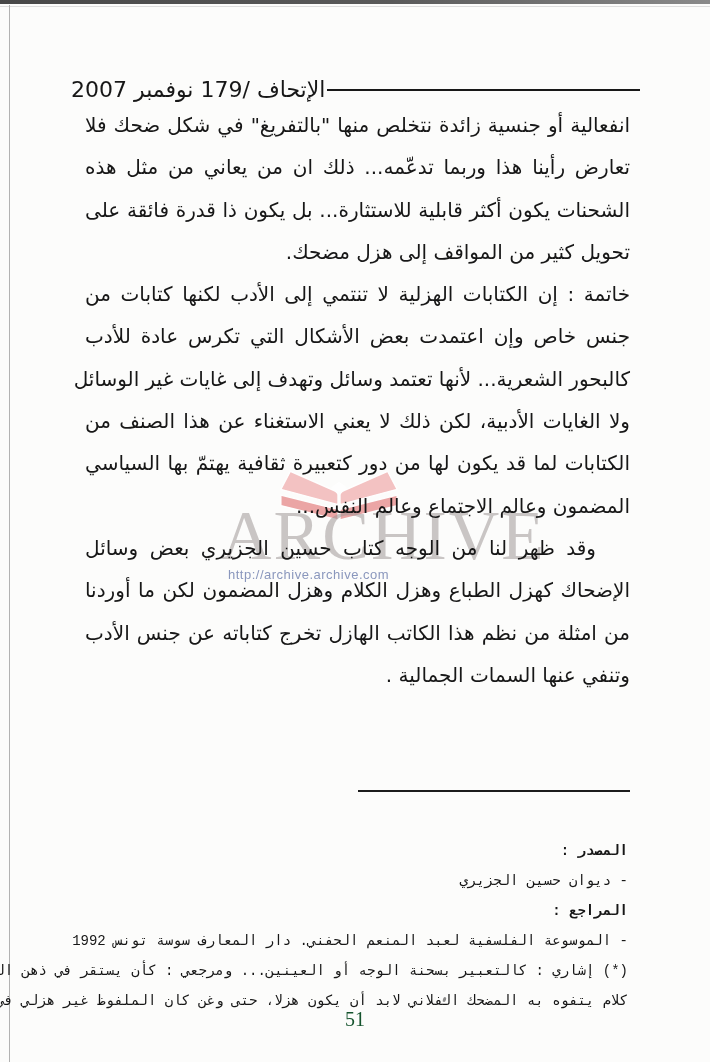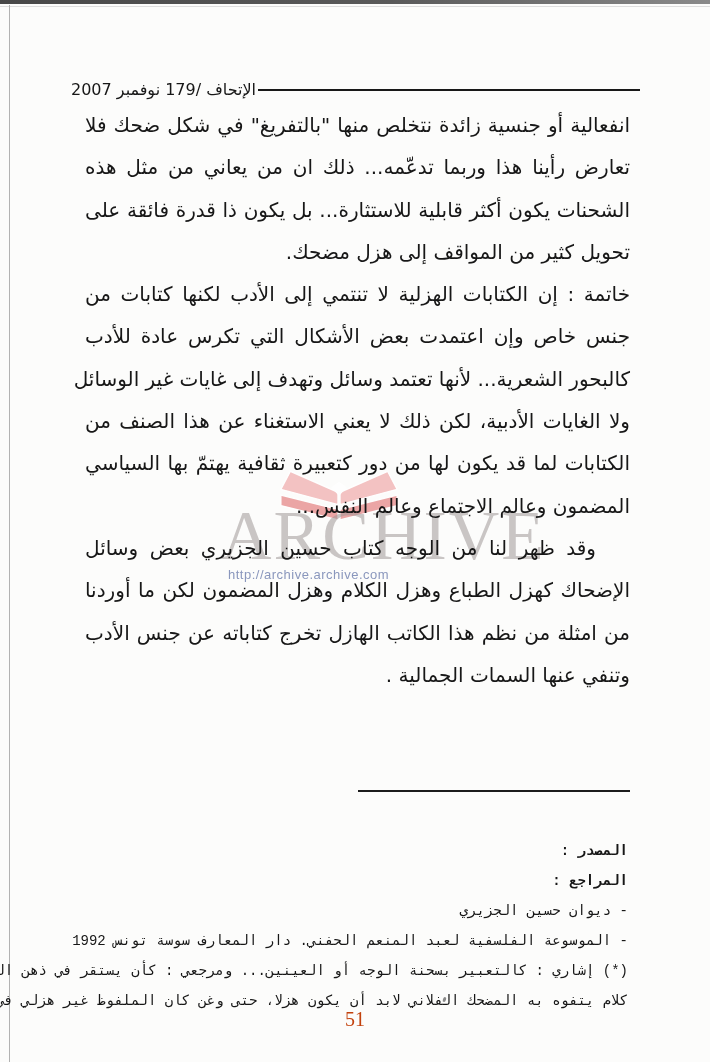--- a/index.html
+++ b/index.html
@@ -14,21 +14,21 @@
   
   .scan-top-edge{position:absolute;left:0;top:0;width:710px;height:4px;
     background:linear-gradient(to right,#484848,#5a5a5a 55%,#8a8a8a);}
   .scan-top-edge2{position:absolute;left:0;top:6px;width:710px;height:1px;background:#dedede;}
   .scan-left-edge{position:absolute;left:9px;top:5px;width:1px;height:1057px;background:#b2b2b2;}
   .ink-speck{position:absolute;left:443px;top:997px;width:3px;height:5px;background:#8a8a8a;border-radius:50% 50% 60% 40%;transform:rotate(18deg);}
 
   
   .header{position:absolute;left:71px;right:70px;top:76px;height:26px;
     display:flex;align-items:center;}
-  .header-title{direction:rtl;font-size:16px;white-space:nowrap;letter-spacing:0;}
+  .header-title{direction:rtl;font-size:22px;white-space:nowrap;letter-spacing:0;}
   .header-rule{flex:1;height:2px;background:#181818;margin-left:2px;margin-top:2px;}
 
   
   .body-block{position:absolute;right:80px;left:85px;top:104px;direction:rtl;}
   .bline{
     height:42.3px;line-height:42.3px;
     font-size:20px;
     white-space:nowrap;
     text-align:right;
     position:relative;z-index:2;
@@ -65,21 +65,21 @@
     position:relative;z-index:2;
   }
   .fline.fnhead{font-weight:bold;}
   .fline.just{text-align:justify;text-align-last:justify;}
 
   
   .page-number{
     position:absolute;left:0;top:1008px;width:710px;
     text-align:center;
     font-family:"Liberation Serif",serif;
-    font-size:20px;color:#c2410c;
+    font-size:20px;color:#14532d;
   }
 </style>
 </head>
 <body>
 
 <div class="page">
 
   <div class="scan-top-edge"></div>
   <div class="scan-top-edge2"></div>
   <div class="scan-left-edge"></div>
@@ -114,22 +114,22 @@
       <div class="bline just indent">وقد ظهر لنا من الوجه كتاب حسين الجزيري بعض وسائل</div>
       <div class="bline just">الإضحاك كهزل الطباع وهزل الكلام وهزل المضمون لكن ما أوردنا</div>
       <div class="bline just">من امثلة من نظم هذا الكاتب الهازل تخرج كتاباته عن جنس الأدب</div>
       <div class="bline end">وتنفي عنها السمات الجمالية .</div>
     </div>
 
   <div class="footnote-separator"></div>
 
   <div class="footnotes">
       <div class="fline fnhead">المصدر :</div>
+      <div class="fline">- ديوان حسين الجزيري</div>
       <div class="fline fnhead">المراجع :</div>
-      <div class="fline">- ديوان حسين الجزيري</div>
       <div class="fline">- الموسوعة الفلسفية لعبد المنعم الحفني. دار المعارف سوسة تونس 1992</div>
       <div class="fline just">(*) إشاري : كالتعبير بسحنة الوجه أو العينين... ومرجعي : كأن يستقر في ذهن المتلقي أن أي</div>
       <div class="fline">كلام يتفوه به المضحك الفلاني لابد أن يكون هزلا، حتى وغن كان الملفوظ غير هزلي في الأصل .</div>
     </div>
 
   <div class="page-number">51</div>
 
 </div>
 
 </body></html>

